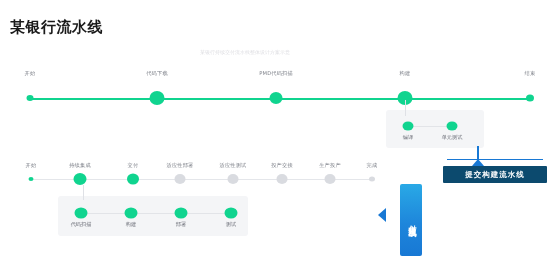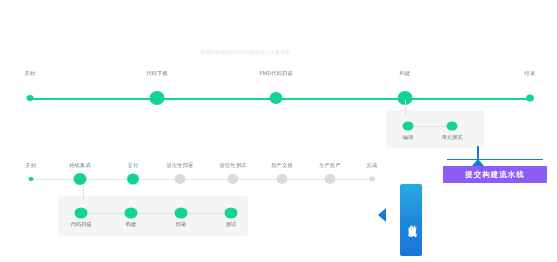--- a/index.html
+++ b/index.html
@@ -60,21 +60,21 @@
   .sb-label{
     position:absolute;transform:translateX(-50%);
     font-size:5.2px;color:#6b6e77;white-space:nowrap;
   }
   .drop-stem{
     position:absolute;width:1px;background:#dfe1e6;
   }
 
   
   .callout{
-    position:absolute;background:#8b5cf6;color:#ffffff;
+    position:absolute;background:#0c4a6e;color:#ffffff;
     font-weight:bold;display:flex;align-items:center;
     justify-content:center;
   }
   .callout.horizontal{
     font-size:7.5px;letter-spacing:1px;border-radius:1px;
   }
   .callout.vertical{
     font-size:8px;letter-spacing:1px;border-radius:2px;
     writing-mode:vertical-rl;text-orientation:upright;
     line-height:1.12;padding:2px 0;
@@ -91,20 +91,21 @@
     border-bottom:7px solid transparent;
     border-right:8px solid #1878d4;
   }
   .leader{position:absolute;background:#1878d4;}
 </style>
 </head>
 <body>
 
 <div class="slide">
 
+  <div class="title">某银行流水线</div>
 
   <div class="ghost-caption">某银行持续交付流水线整体设计方案示意</div>
 
   <div class="timeline" style="left:0;top:0;width:557px;height:110px;">
     <div class="tl-line green" style="left:30px;width:500px;top:98px;"></div>
     <div id="build-nodes">
         <div class="node green" style="left: 30px; top: 98px; width: 7px; height: 6px;"></div>
         <div class="node-label" style="left: 30px; top: 70px;">开始</div>
         <div class="node green" style="left: 157px; top: 98px; width: 15px; height: 14px;"></div>
         <div class="node-label" style="left: 157px; top: 70px;">代码下载</div>

